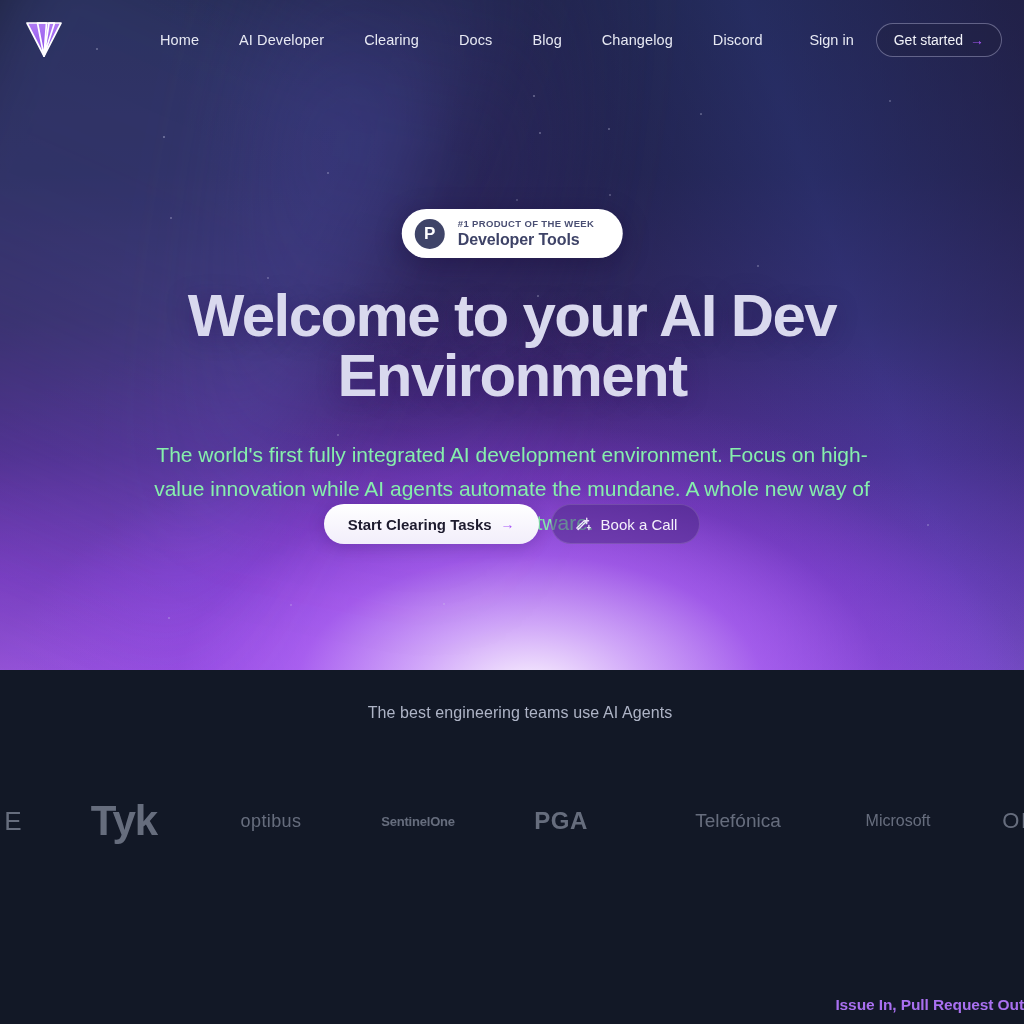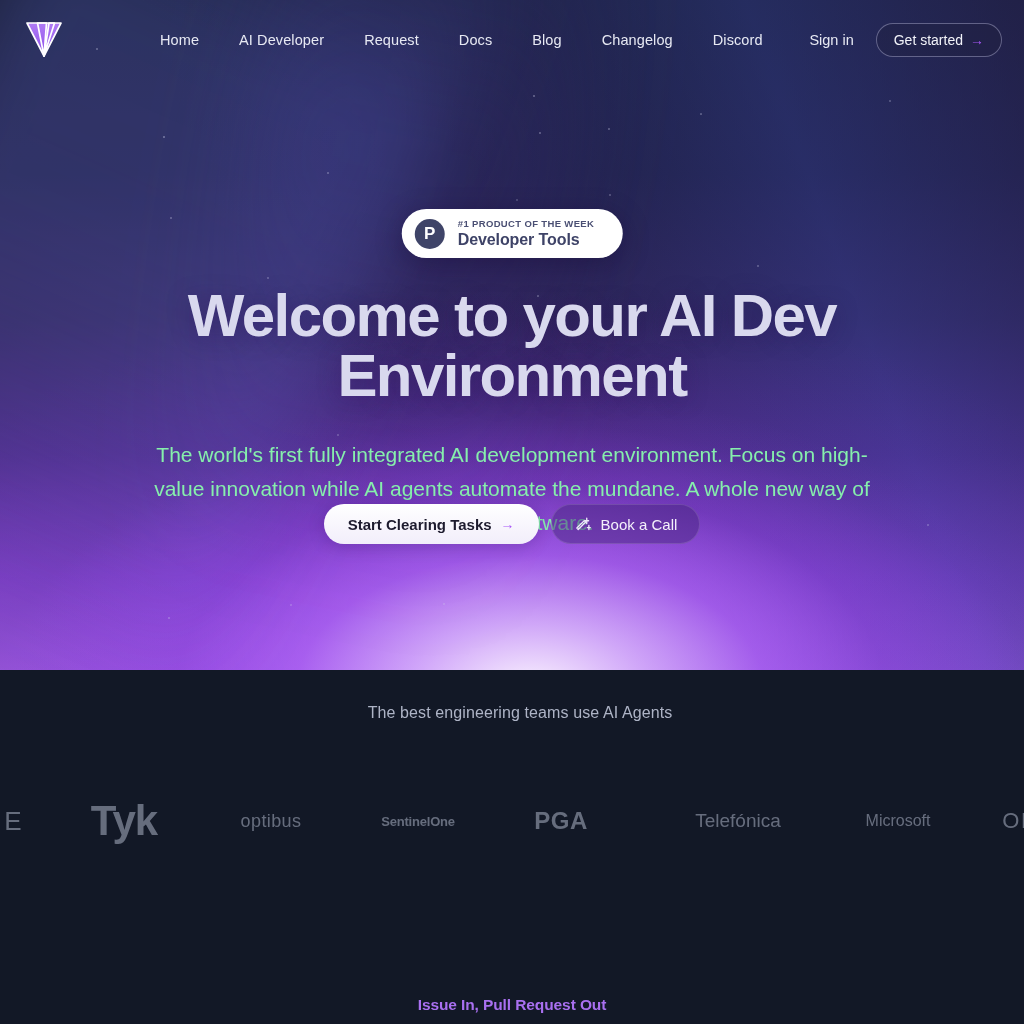--- a/index.html
+++ b/index.html
@@ -256,21 +256,21 @@
     color: #9aa1b3;
   }
   .logo-text {
     color: #9aa1b3;
     white-space: nowrap;
   }
   .tagline {
     position: absolute;
     left: 0; top: 996px;
     width: 1024px;
-    text-align: center;
+    text-align: right;
     font-size: 15.5px;
     font-weight: bold;
     color: #a970f0;
     letter-spacing: -0.1px;
     z-index: 25;
   }
 </style>
 </head>
 <body>
 
@@ -314,21 +314,21 @@
         </defs>
         <path d="M2 4 L36 4 L19 37 Z" fill="url(#lgG)" stroke="#ffffff" stroke-width="1.7" stroke-linejoin="round"></path>
         <path d="M12.5 4 L21.5 4 L19 37 Z" fill="none" stroke="#ffffff" stroke-width="1.7" stroke-linejoin="round"></path>
         <path d="M24 4 L29.5 4 L19 37 Z" fill="none" stroke="#ffffff" stroke-width="1.7" stroke-linejoin="round"></path>
       </svg>
     </div>
 
     <div class="nav-links" id="nav-links">
         <a class="nav-link" href="#">Home</a>
         <a class="nav-link" href="#">AI Developer</a>
-        <a class="nav-link" href="#">Request</a>
+        <a class="nav-link" href="#">Clearing</a>
         <a class="nav-link" href="#">Docs</a>
         <a class="nav-link" href="#">Blog</a>
         <a class="nav-link" href="#">Changelog</a>
         <a class="nav-link" href="#">Discord</a>
       </div>
 
     <div class="nav-right">
       <a class="signin" href="#">Sign in</a>
       <button class="getstarted">
         <span>Get started</span>

